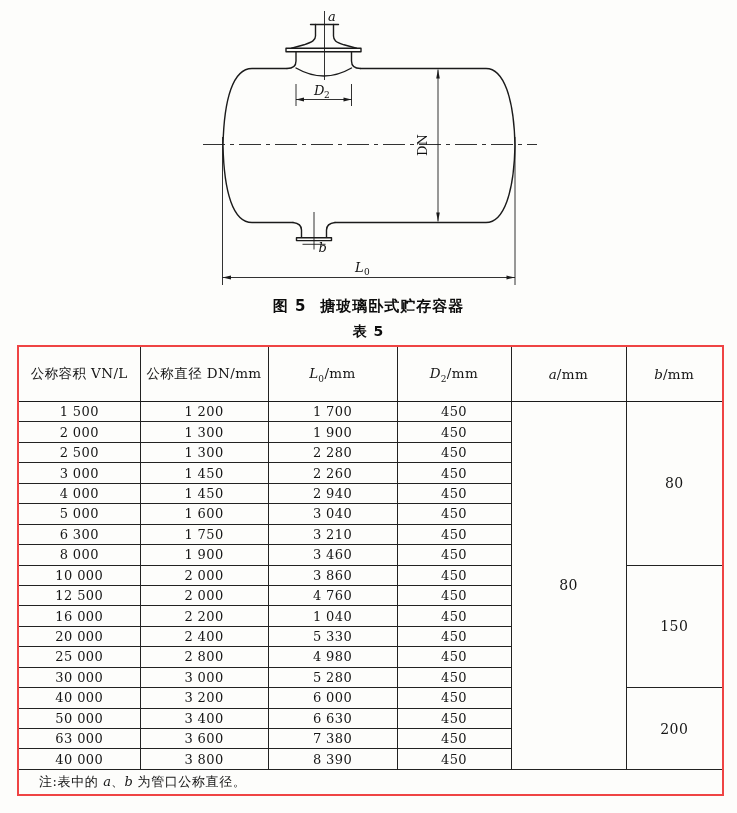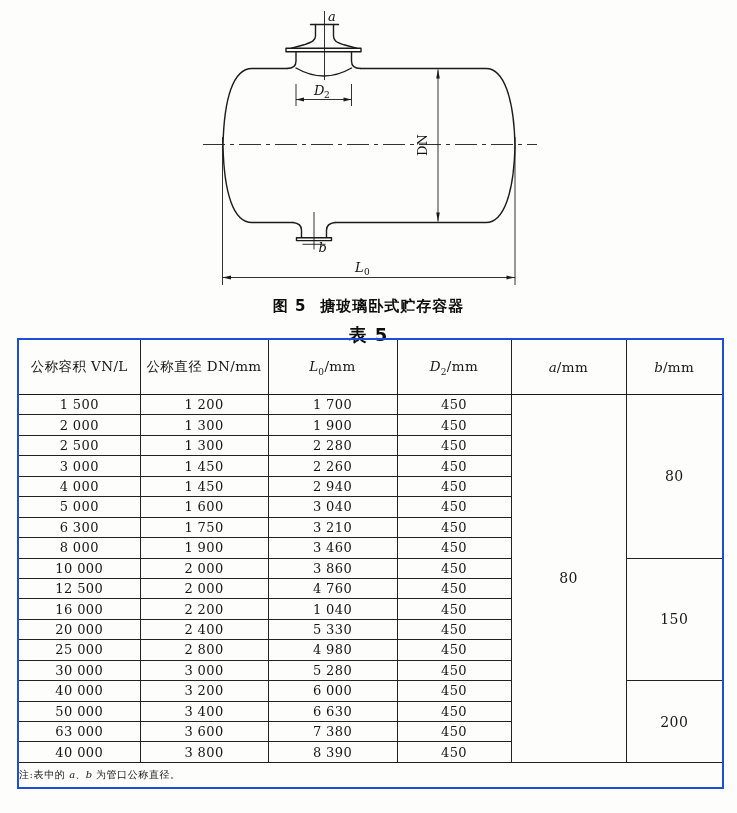--- a/index.html
+++ b/index.html
@@ -21,42 +21,42 @@
   svg text.sub{font-size:9px;}
   .fig-caption{
     position:absolute;top:297px;left:0;width:737px;
     text-align:center;font-family:"DejaVu Sans","Liberation Sans",sans-serif;
     font-weight:bold;font-size:15px;letter-spacing:1px;color:#0d0d0d;
   }
   .fig-caption .gap{display:inline-block;width:14px;}
   .tbl-caption{
     position:absolute;top:323px;left:0;width:737px;
     text-align:center;font-family:"DejaVu Sans","Liberation Sans",sans-serif;
-    font-weight:bold;font-size:18px;letter-spacing:1px;color:#0d0d0d;
+    font-weight:bold;font-size:14px;letter-spacing:1px;color:#0d0d0d;
   }
   table.spec{
-    position:absolute;left:17px;top:338px;width:705px;
+    position:absolute;left:17px;top:345px;width:705px;
     border-collapse:collapse;table-layout:fixed;
-    border:2px solid #1d4ed8;
+    border:2px solid #ef4444;
     font-size:13px;
   }
   table.spec th, table.spec td{
     border:1px solid #222;
     text-align:center;vertical-align:middle;
     padding:0;font-weight:normal;
     letter-spacing:0.4px;
   }
   table.spec thead th{height:54px;font-size:13.5px;border-bottom:1.6px solid #1a1a1a;}
   table.spec tbody td{height:19.45px;}
   table.spec td.merged{font-size:14px;}
   table.spec sub{font-size:9px;}
   table.spec i{font-style:italic;letter-spacing:0;}
   table.spec td.note{
-    height:24px;text-align:left;
-    font-size:10px;border-top:1.6px solid #1a1a1a;letter-spacing:0.6px;
+    height:24px;text-align:left;padding-left:20px;
+    font-size:13px;border-top:1.6px solid #1a1a1a;letter-spacing:0.6px;
   }
 </style>
 </head>
 <body>
 
 <div class="page">
 
   <svg class="figure" width="737" height="293" viewBox="0 0 737 293">
 
     <path class="ln" d="M 287 68.5 L 252 68.5 C 233 68.5 224 99 223 145.5 C 224 192 233 222.5 252 222.5 L 293 222.5"></path>

